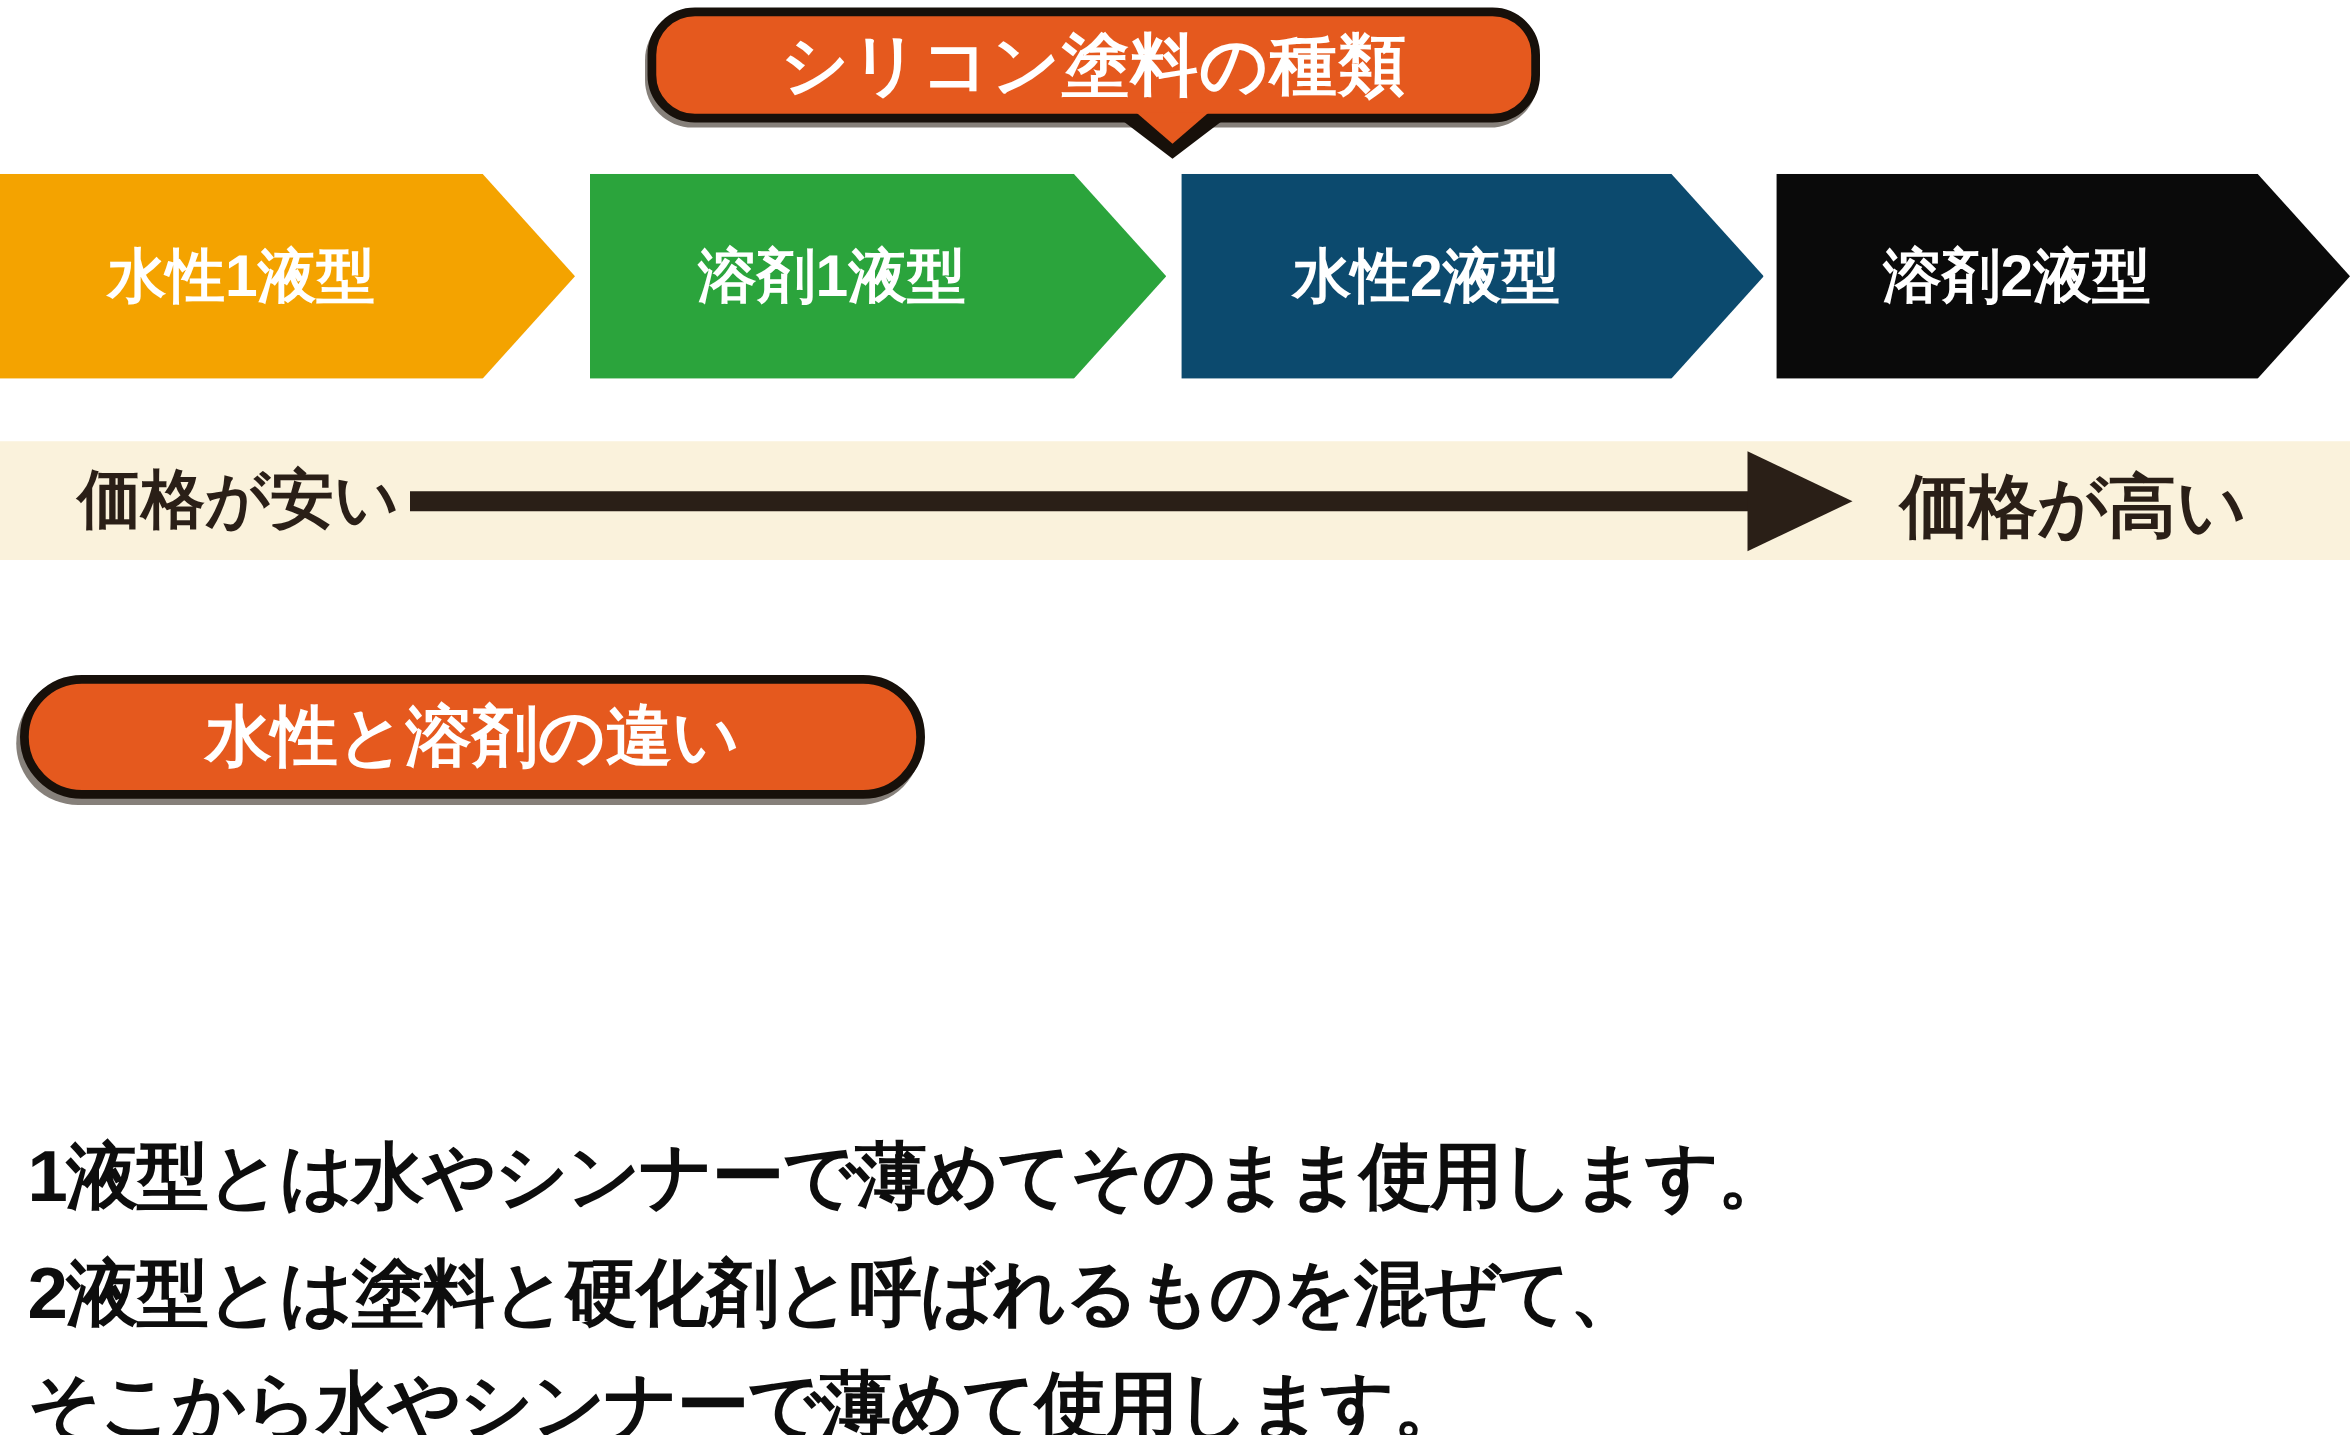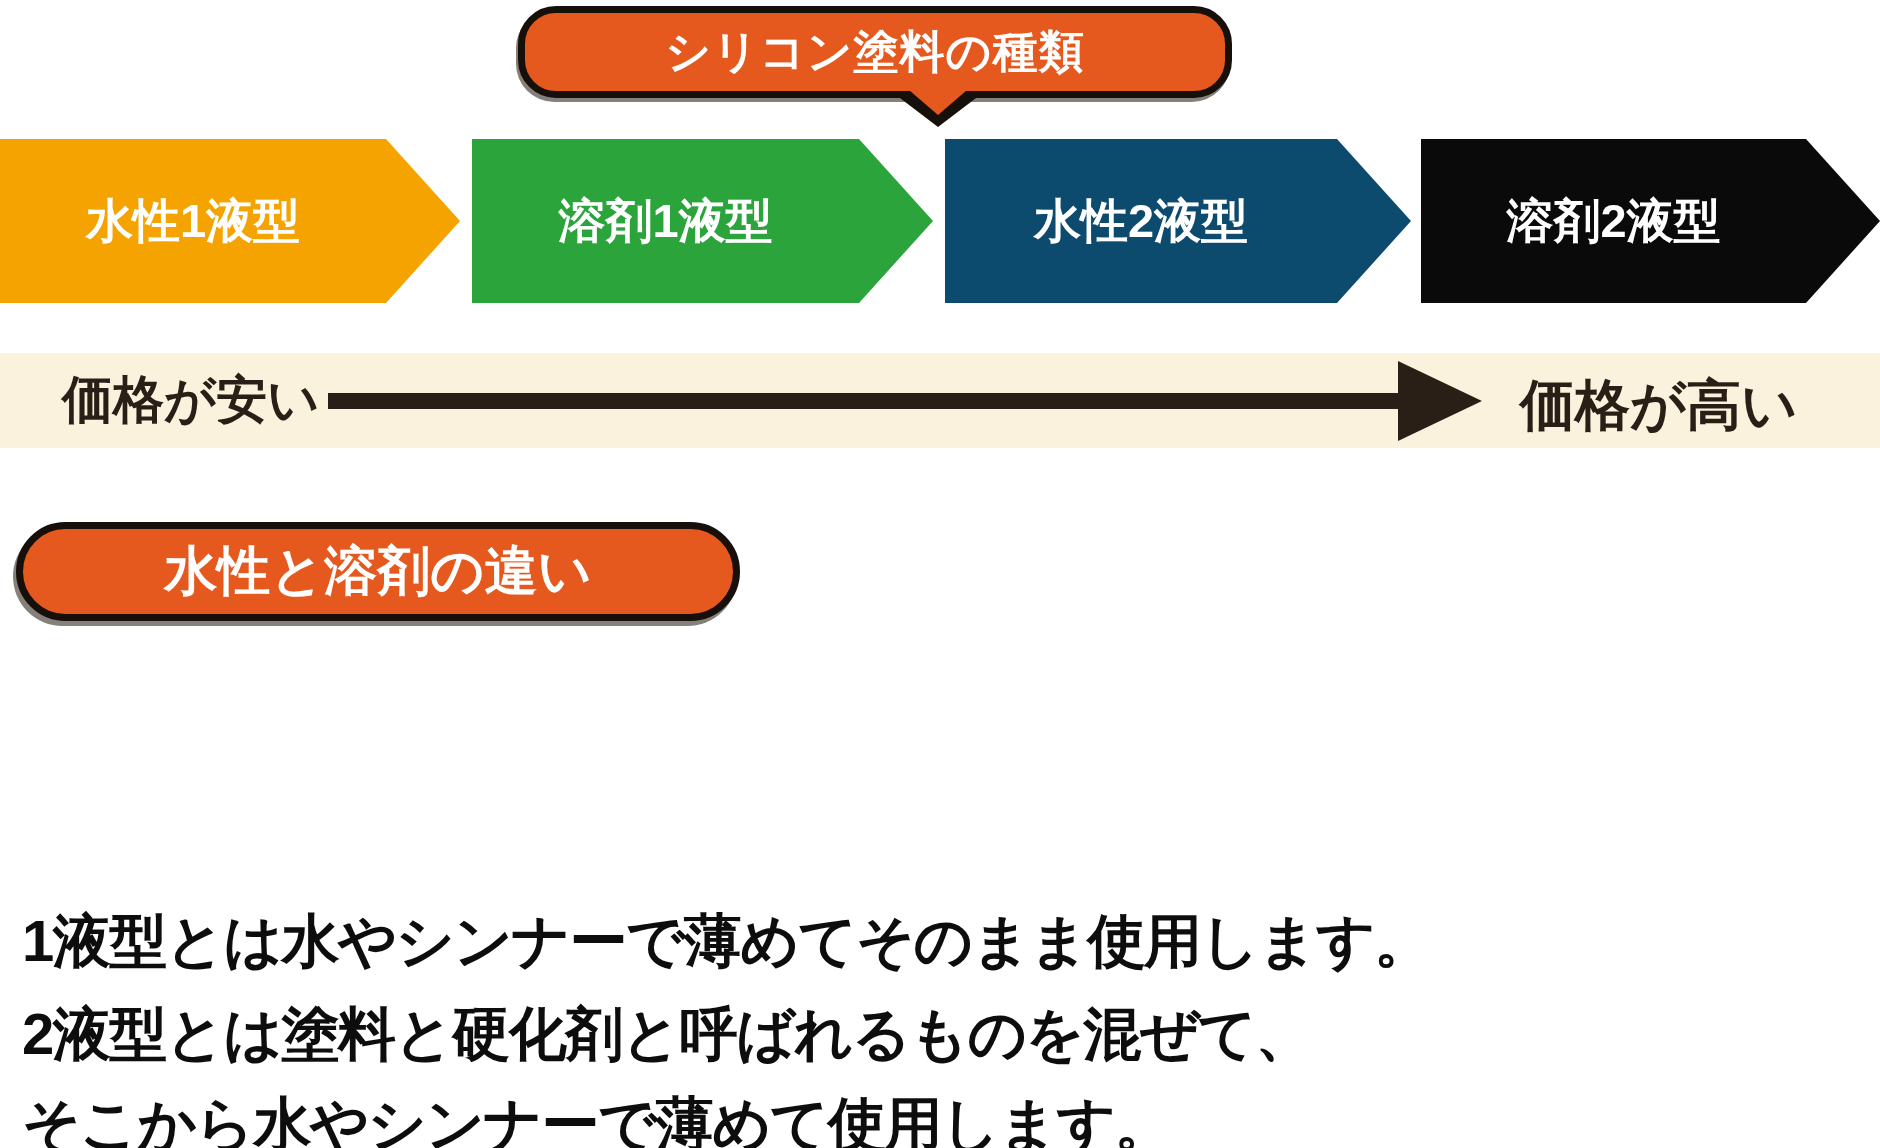--- a/index.html
+++ b/index.html
@@ -8,21 +8,21 @@
     font-family:"Liberation Sans","DejaVu Sans",sans-serif;
   }
   
   .title-badge{
     position:absolute;left:518px;top:6px;width:714px;height:92px;box-sizing:border-box;
     background:#E5591E;border:7px solid #17100A;border-radius:38px;
     display:flex;align-items:center;justify-content:center;
     box-shadow:-2px 4px 0 rgba(35,23,12,0.55);
   }
   .title-badge .label{
-    color:#ffffff;font-size:45px;font-weight:900;letter-spacing:1px;white-space:nowrap;
+    color:#ffffff;font-size:54px;font-weight:900;letter-spacing:1px;white-space:nowrap;
   }
   .tail-outer{
     position:absolute;left:896px;top:95px;width:0;height:0;
     border-left:42px solid transparent;border-right:42px solid transparent;
     border-top:32px solid #17100A;
   }
   .tail-inner{
     position:absolute;left:909px;top:90px;width:0;height:0;
     border-left:29px solid transparent;border-right:29px solid transparent;
     border-top:25px solid #E5591E;
@@ -55,21 +55,21 @@
     border-top:40px solid transparent;border-bottom:40px solid transparent;
     border-left:84px solid #2A1F17;
   }
   
   .section-badge{
     position:absolute;left:16px;width:724px;height:99px;box-sizing:border-box;
     background:#E5591E;border:7px solid #17100A;border-radius:50px;
     display:flex;align-items:center;justify-content:center;
     box-shadow:-3px 5px 0 rgba(35,23,12,0.55);
   }
-  .b1{top:522px;}
+  .b1{top:540px;}
   .b2{top:782px;}
   .section-badge .label{color:#ffffff;font-size:53px;font-weight:900;white-space:nowrap;}
   
   .body-line{
     position:absolute;left:22px;margin:0;color:#0D0D0D;
     font-size:58px;font-weight:900;letter-spacing:-1.5px;white-space:nowrap;
   }
   .l1{top:638px;}
   .l2{top:903px;}
   .l3{top:996px;}

